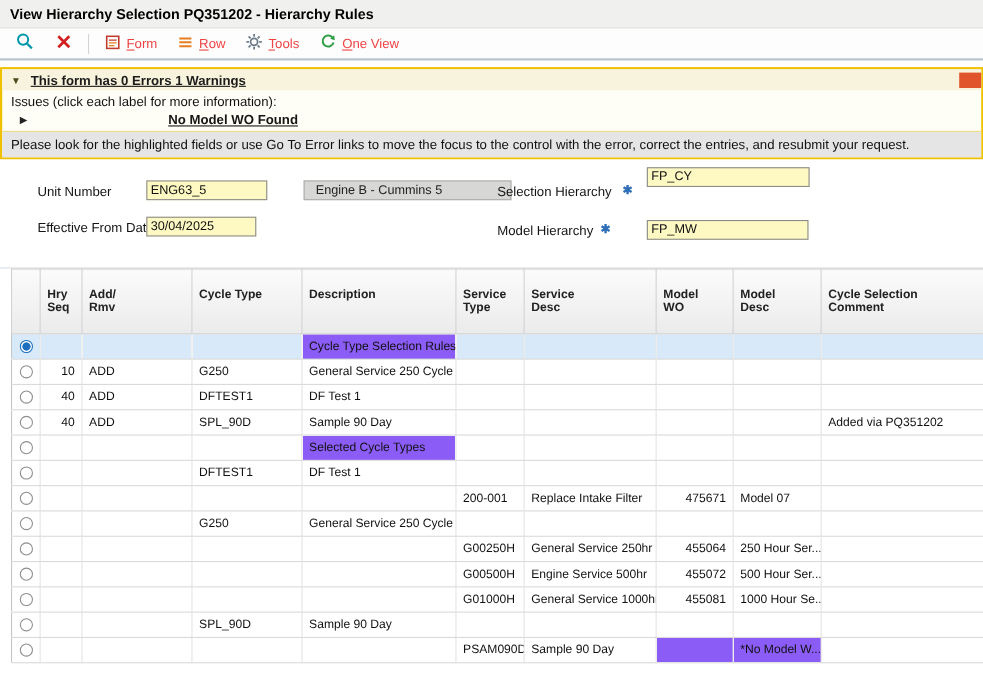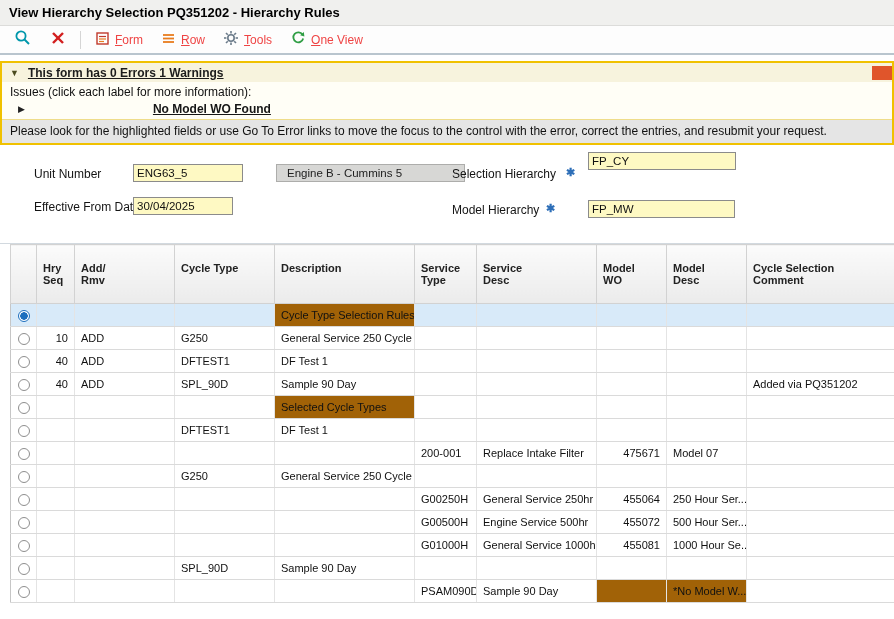--- a/index.html
+++ b/index.html
@@ -76,21 +76,21 @@
     white-space:pre-line; height:32px; font-size:11px;
   }
   table.grid td {
     border-right:1px solid #e4e4e4; border-bottom:1px solid #dadada;
     padding:3px 6px; height:23px; overflow:hidden; white-space:nowrap;
     background:#fff; color:#111;
   }
   table.grid td.c-radio { text-align:center; padding:3px 2px; }
   table.grid td.num { text-align:right; }
   table.grid tr.sel td { background:#d8eaf9; }
-  table.grid td.hl, table.grid tr.sel td.hl { background:#a16207; }
+  table.grid td.hl, table.grid tr.sel td.hl { background:#8b5cf6; }
   .radio {
     display:inline-block; width:12px; height:12px; border:1px solid #8e8e8e;
     border-radius:50%; background:#fff; vertical-align:middle; cursor:pointer;
   }
   .radio.on {
     border-color:#1d6fbe;
     background:radial-gradient(circle at 50% 50%, #1d6fbe 0 3.5px, #fff 4px);
   }
 </style>
 </head>

